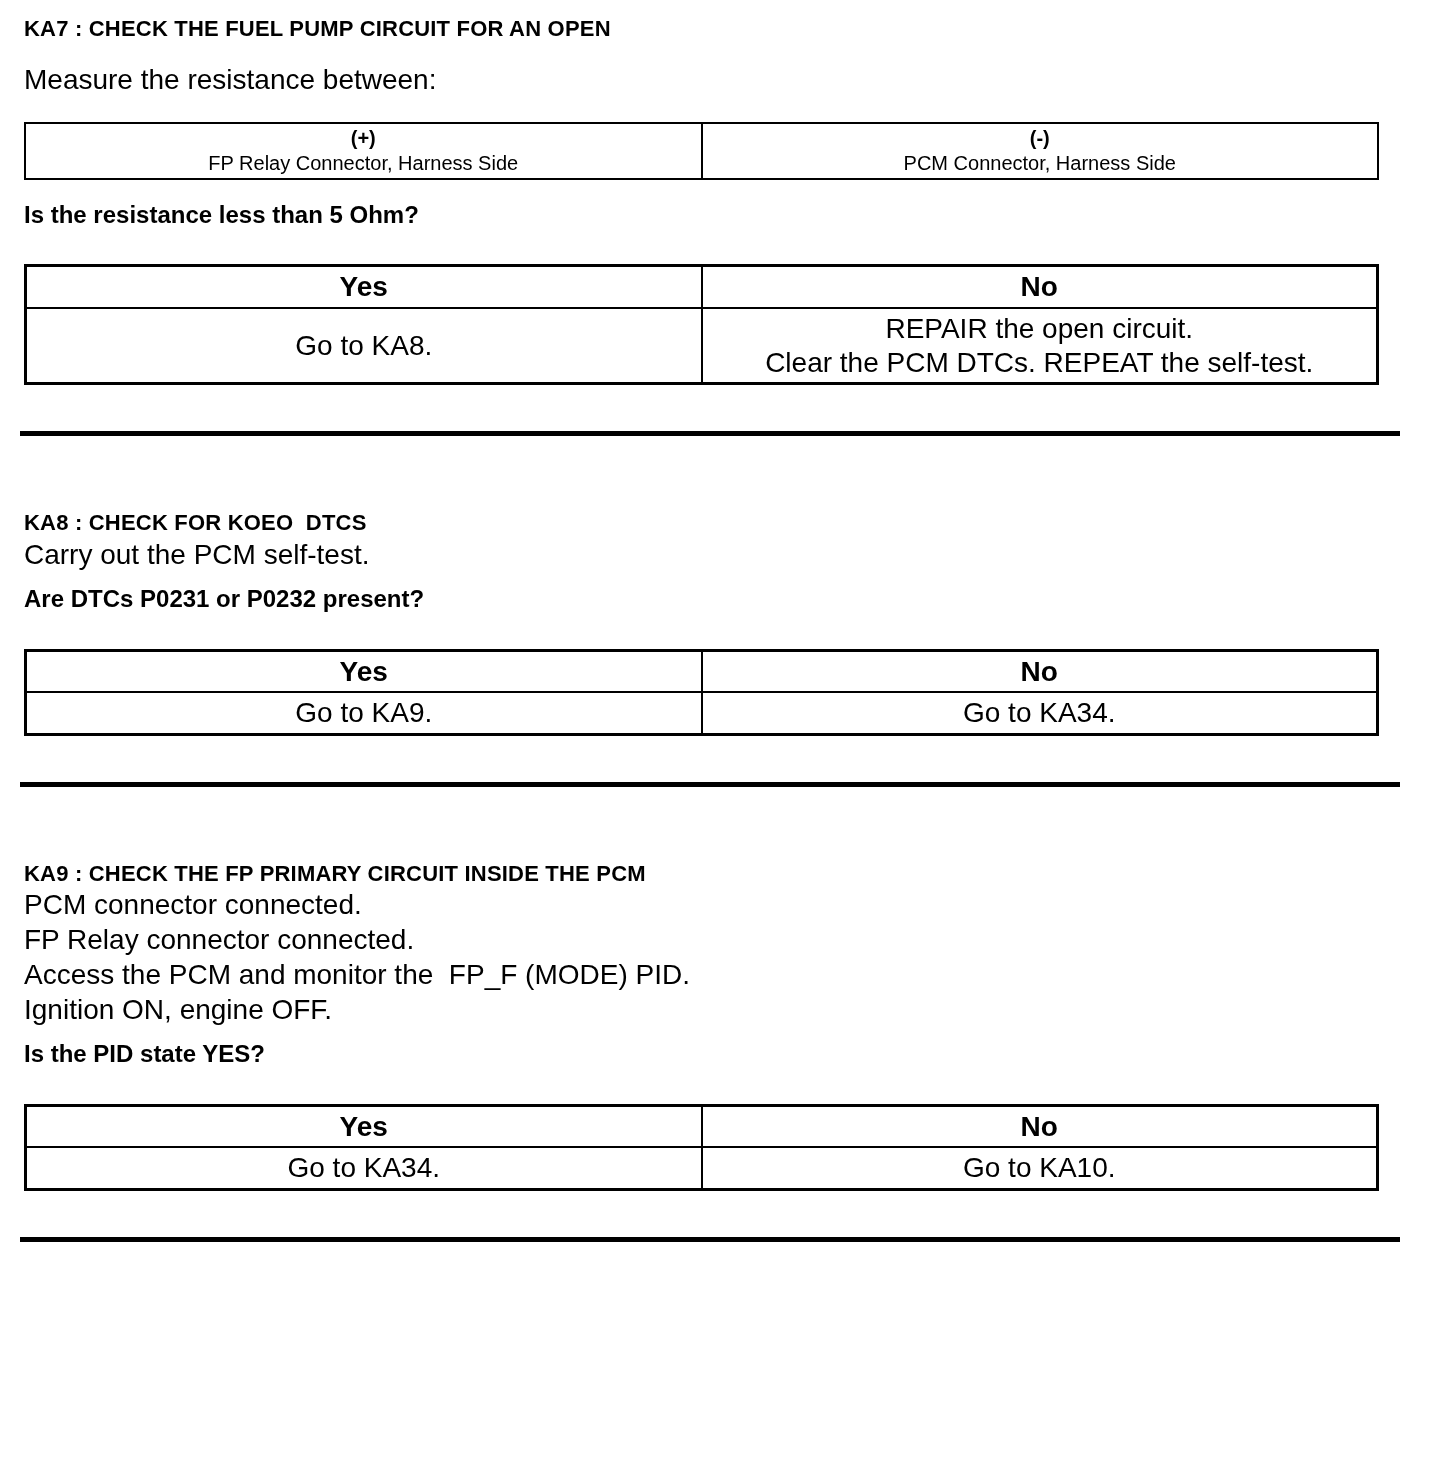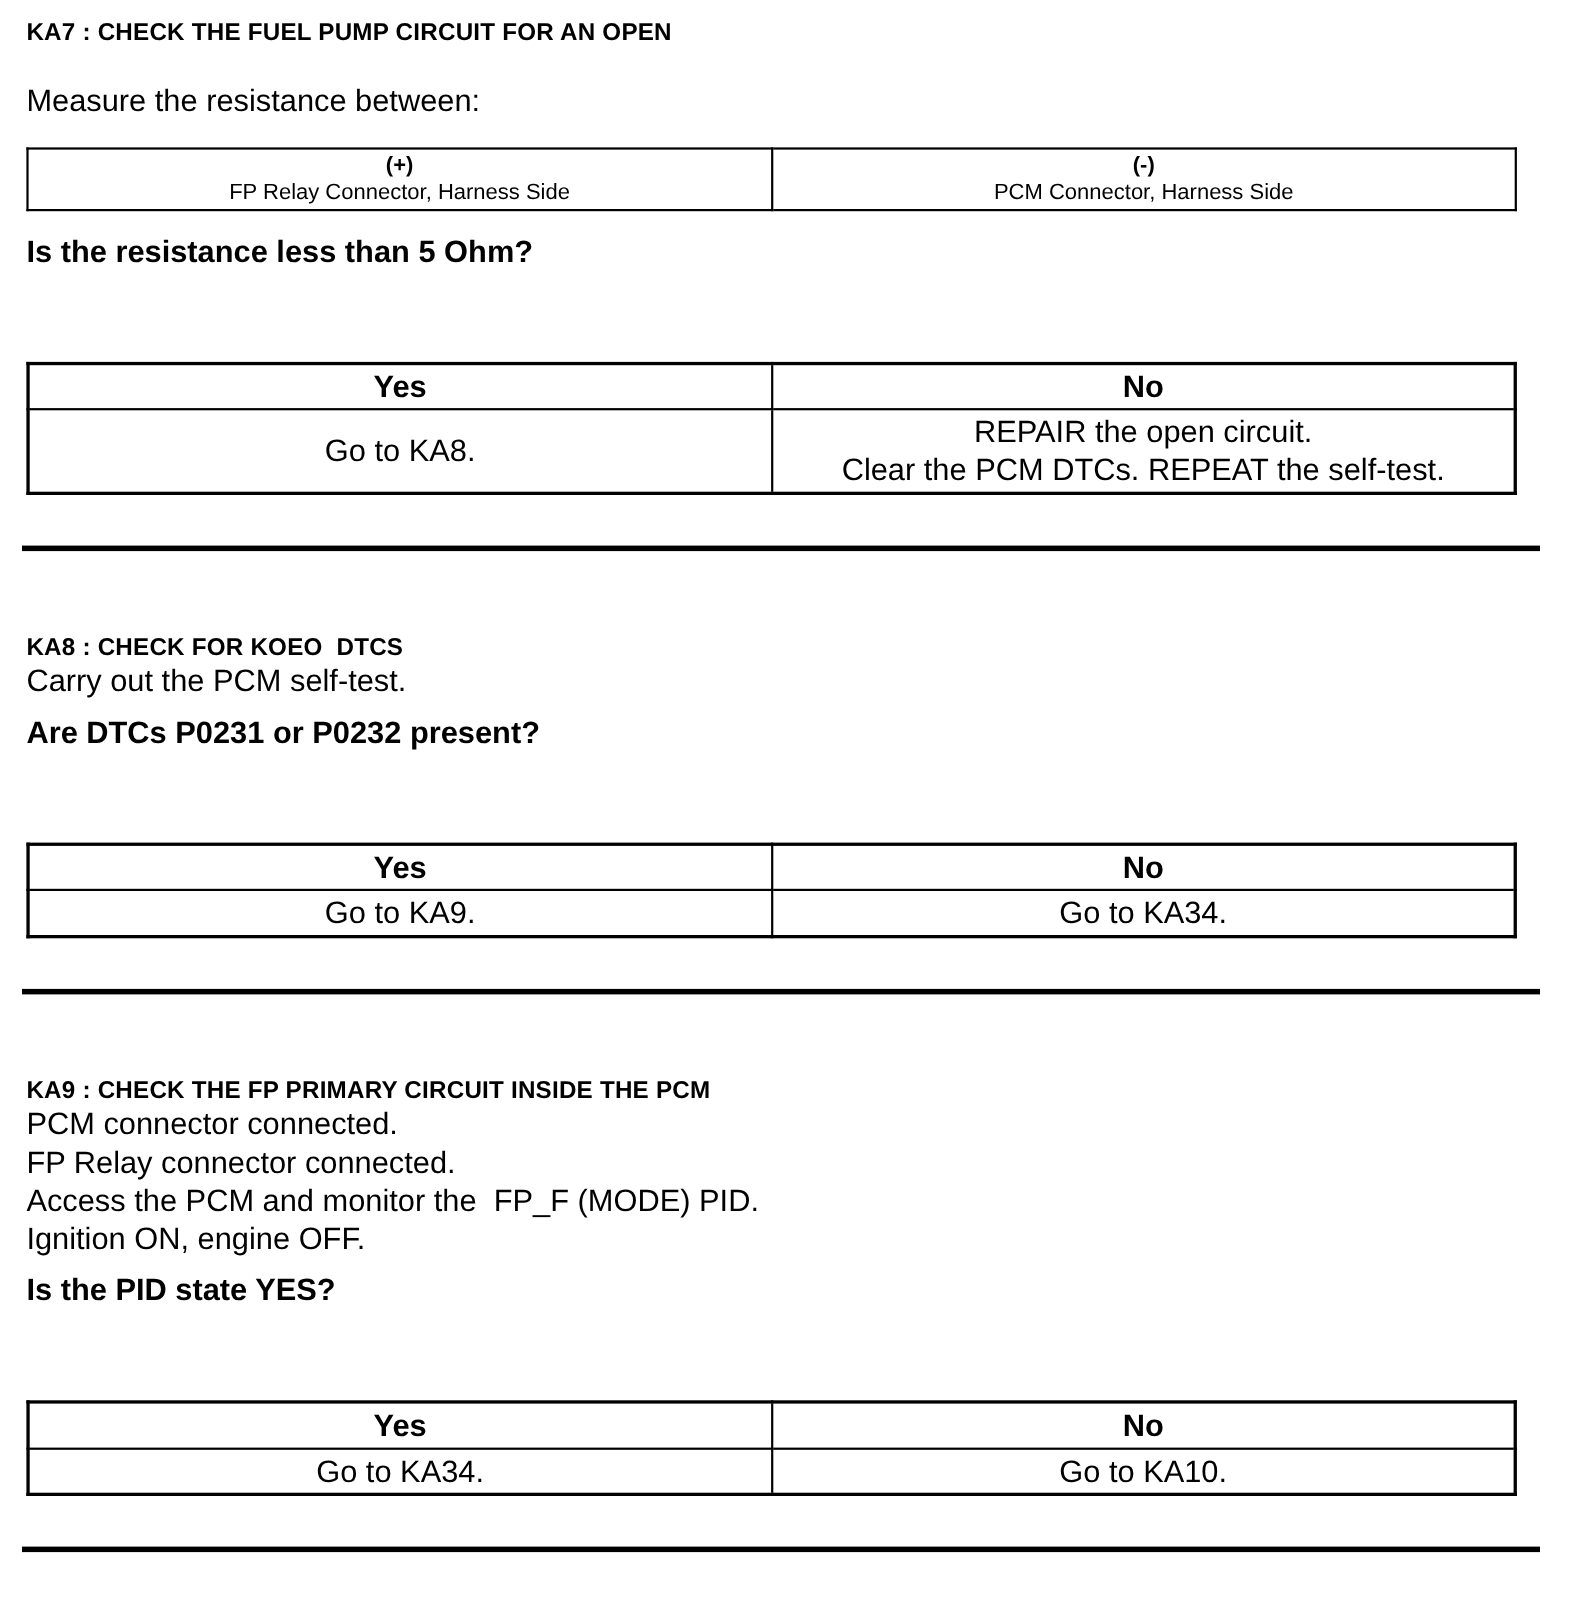--- a/index.html
+++ b/index.html
@@ -23,24 +23,24 @@
     font-weight: bold;
     letter-spacing: 0.2px;
     margin: 0;
     line-height: 1.15;
   }
   .body-text {
     font-size: 28px;
     margin: 0;
     line-height: 1.1;
   }
-  .intro { margin-top: 36px; }
+  .intro { margin-top: 24px; }
   .step { margin-top: 4px; }
   .question {
-    font-size: 28px;
+    font-size: 24px;
     font-weight: bold;
     margin: 22px 0 0 0;
     line-height: 1.1;
   }
   .question.tight { margin-top: 16px; }
 
   table {
     border-collapse: collapse;
     table-layout: fixed;
     width: 1355px;
@@ -49,21 +49,21 @@
   .measure-table th, .measure-table td {
     border: 2px solid #000;
     text-align: center;
     font-weight: normal;
     padding: 2px 6px;
     font-size: 20px;
     line-height: 1.25;
   }
   .polarity { font-weight: bold; }
 
-  .decision-table { margin-top: 84px; border: 3px solid #000; }
+  .decision-table { margin-top: 36px; border: 3px solid #000; }
   .decision-table th, .decision-table td {
     border: 2px solid #000;
     font-size: 28px;
     text-align: center;
     padding: 3px 6px;
     line-height: 1.2;
     vertical-align: middle;
   }
   .decision-table th { font-weight: bold; }
   .decision-table td.no-left { text-align: center; }

